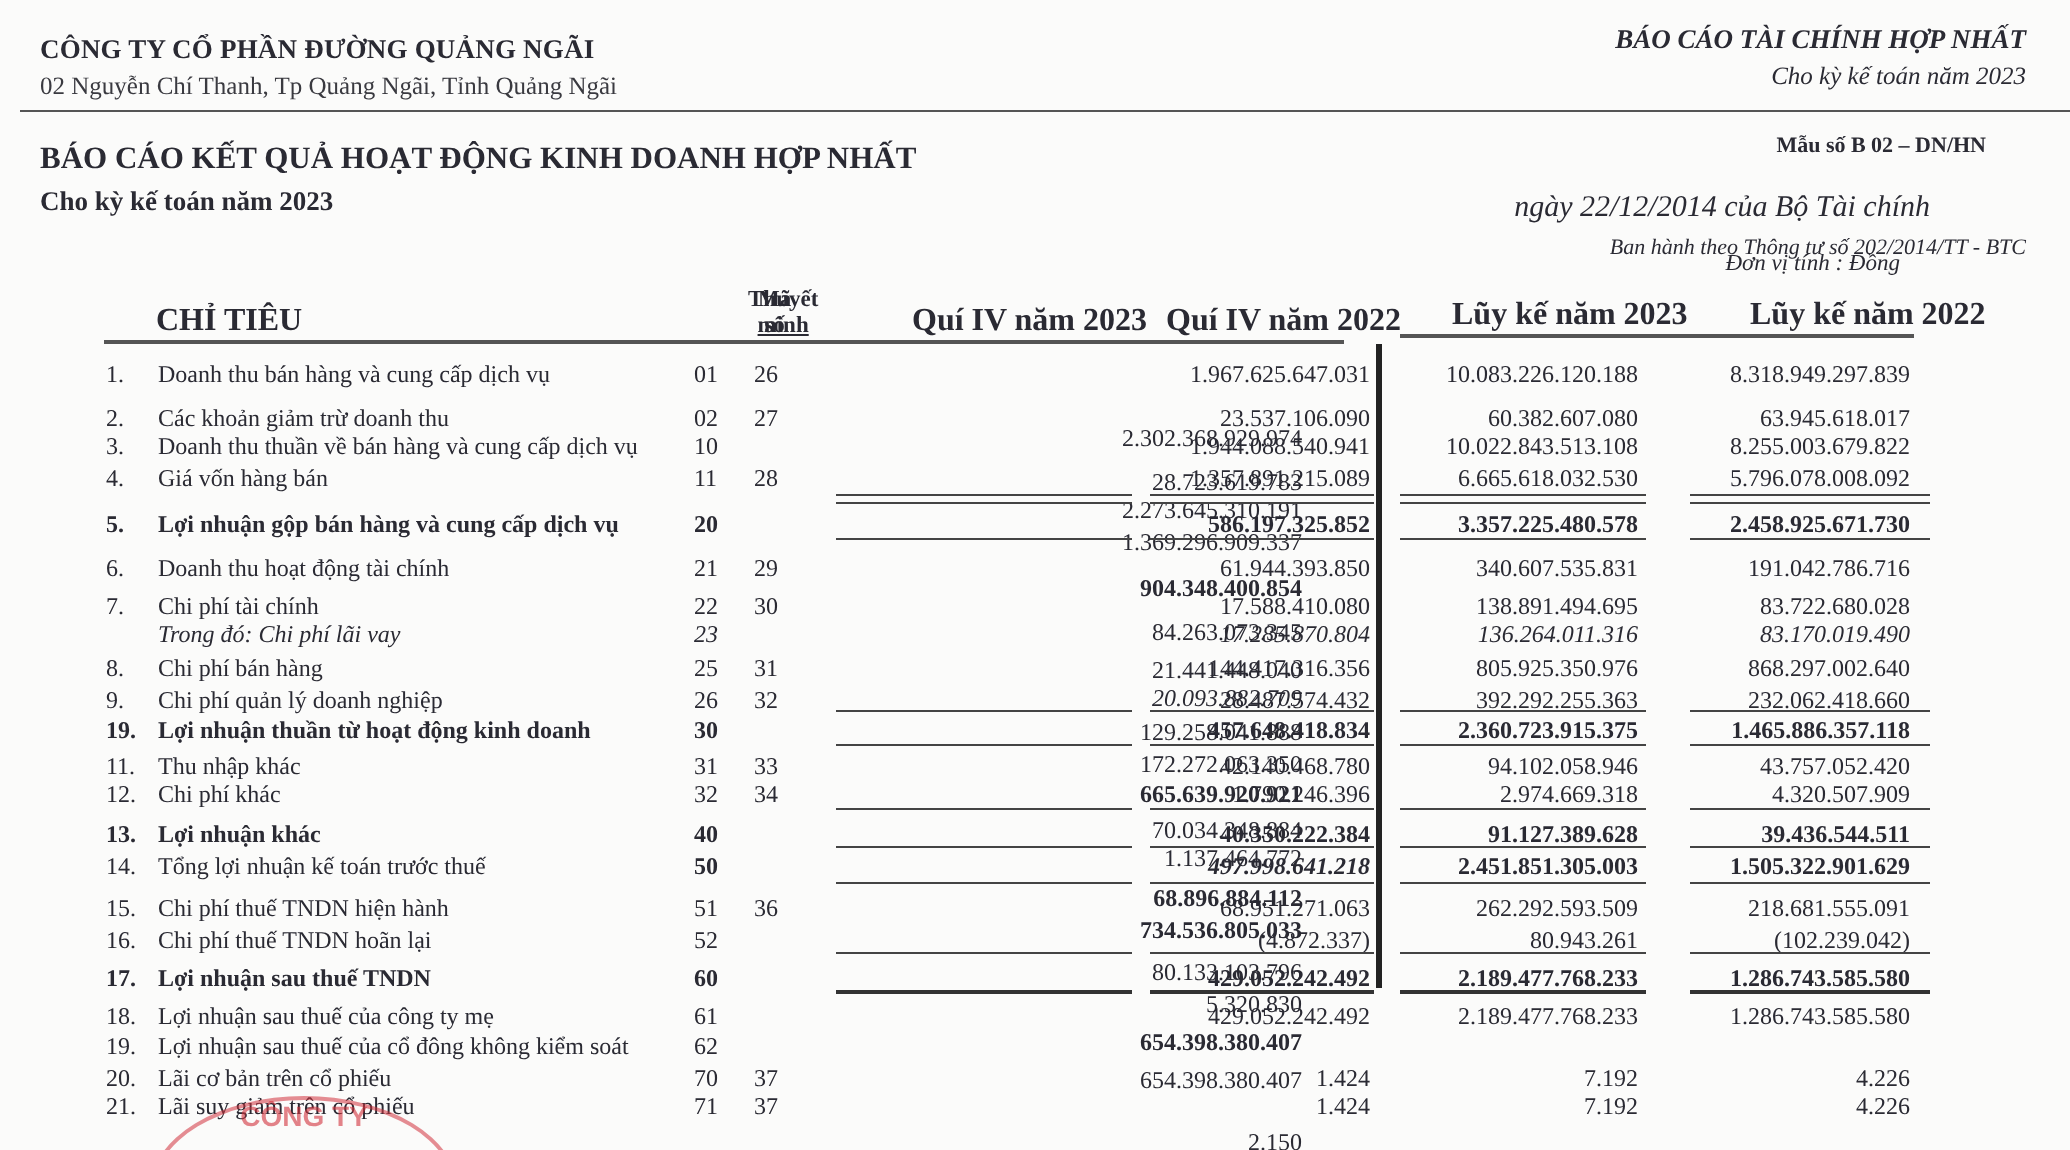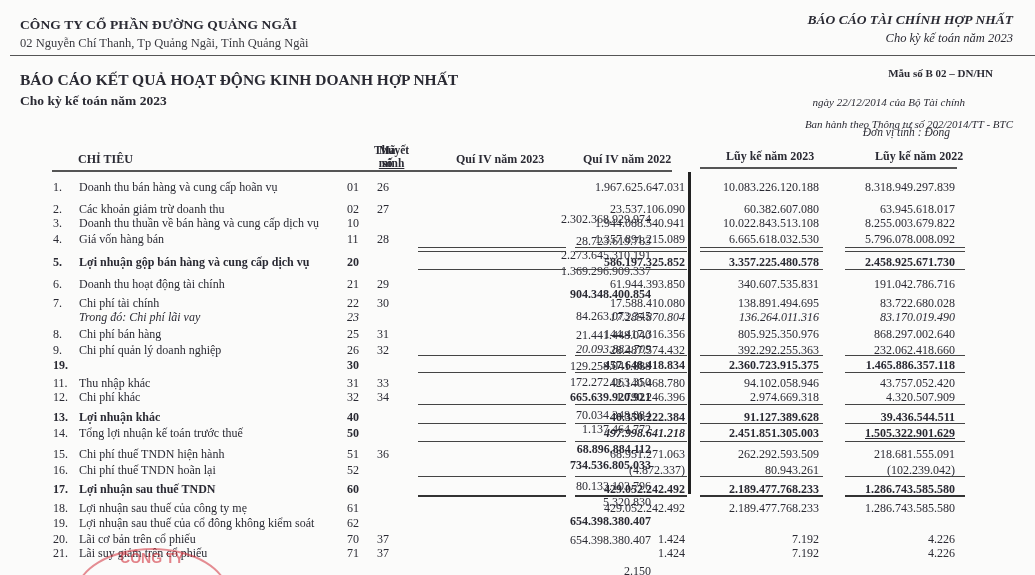--- a/index.html
+++ b/index.html
@@ -11,24 +11,24 @@
     .abs { position:absolute; white-space:nowrap; }
     .company { left:20px; top:17px; font-size:13.5px; font-weight:bold; letter-spacing:0.1px; }
     .address { left:20px; top:36px; font-size:12.5px; color:#3a3a40; }
     .hdr-rule { left:10px; top:55px; width:1025px; height:1px; background:#555; }
     .report-title-right { right:22px; top:12px; font-size:13.5px; font-weight:bold; font-style:italic; }
     .report-period-right { right:22px; top:31px; font-size:12.5px; font-style:italic; }
     .main-title { left:20px; top:71px; font-size:15.5px; font-weight:bold; }
     .main-sub { left:20px; top:93px; font-size:13.5px; font-weight:bold; }
     .form-no { right:42px; top:67px; font-size:11px; font-weight:bold; }
     .form-line2 { right:22px; top:82px; font-size:11px; font-style:italic;margin-top:36px; }
-    .form-line3 { right:70px; top:96px; font-size:11px; font-style:italic; }
+    .form-line3 { right:70px; top:96px; font-size:15px; font-style:italic; }
     .unit { right:85px; top:126px; font-size:11.5px; font-style:italic; }
 
-    .th { font-size:12px; font-weight:bold; }
+    .th { font-size:16px; font-weight:bold; }
     .th-chitieu { left:78px; top:152px; }
     .th-ma { left:346px; top:144px; text-align:center; line-height:13px; font-size:11.5px;margin-left:33px; }
     .th-tm { left:374px; top:144px; text-align:center; line-height:13px; font-size:11.5px; }
     .th-q23 { left:456px; top:152px; }
     .th-q22 { left:583px; top:152px; }
     .th-l23 { left:726px; top:149px; }
     .th-l22 { left:875px; top:149px; }
     .th-rule1 { left:52px; top:170px; width:620px; height:1.5px; background:#555; }
     .th-rule2 { left:700px; top:167px; width:257px; height:1.5px; background:#555; }
     .vbar { left:688px; top:172px; width:3px; height:322px; background:#222; }
@@ -85,21 +85,21 @@
 <div class="abs th th-q22">Quí IV năm 2022</div>
 <div class="abs th th-l23">Lũy kế năm 2023</div>
 <div class="abs th th-l22">Lũy kế năm 2022</div>
 <div class="abs th-rule1"></div>
 <div class="abs th-rule2"></div>
 <div class="abs vbar"></div>
 
 <div id="rows">
     <div class="row" style="top: 180px;">
       <span class="c-no">1.</span>
-      <span class="c-label">Doanh thu bán hàng và cung cấp hoãn vụ</span>
+      <span class="c-label">Doanh thu bán hàng và cung cấp dịch vụ</span>
       <span class="c-ma">01</span>
       <span class="c-tm">26</span>
       <span class="c-q23">2.302.368.929.974</span>
       <span class="c-q22">1.967.625.647.031</span>
       <span class="c-l23">10.083.226.120.188</span>
       <span class="c-l22">8.318.949.297.839</span>
     </div>
     <div class="row" style="top: 202px;">
       <span class="c-no">2.</span>
       <span class="c-label">Các khoản giảm trừ doanh thu</span>
@@ -185,20 +185,21 @@
       <span class="c-label">Chi phí quản lý doanh nghiệp</span>
       <span class="c-ma">26</span>
       <span class="c-tm">32</span>
       <span class="c-q23">172.272.063.350</span>
       <span class="c-q22">28.487.574.432</span>
       <span class="c-l23">392.292.255.363</span>
       <span class="c-l22">232.062.418.660</span>
     </div>
     <div class="row bold" style="top: 358px;">
       <span class="c-no">19.</span>
+      <span class="c-label">Lợi nhuận thuần từ hoạt động kinh doanh</span>
       <span class="c-ma">30</span>
       <span class="c-tm"></span>
       <span class="c-q23">665.639.920.921</span>
       <span class="c-q22">457.648.418.834</span>
       <span class="c-l23">2.360.723.915.375</span>
       <span class="c-l22">1.465.886.357.118</span>
     </div>
     <div class="row" style="top: 376px;">
       <span class="c-no">11.</span>
       <span class="c-label">Thu nhập khác</span>
@@ -230,21 +231,21 @@
       <span class="c-l22">39.436.544.511</span>
     </div>
     <div class="row" style="top: 426px;">
       <span class="c-no">14.</span>
       <span class="c-label">Tổng lợi nhuận kế toán trước thuế</span>
       <span class="c-ma" style="font-weight: bold;">50</span>
       <span class="c-tm"></span>
       <span class="c-q23" style="font-weight: bold;">734.536.805.033</span>
       <span class="c-q22" style="font-weight: bold; font-style: italic;">497.998.641.218</span>
       <span class="c-l23" style="font-weight: bold;">2.451.851.305.003</span>
-      <span class="c-l22" style="font-weight: bold; text-decoration: underline;">1.505.322.901.629</span>
+      <span class="c-l22" style="font-weight: bold;">1.505.322.901.629</span>
     </div>
     <div class="row" style="top: 447px;">
       <span class="c-no">15.</span>
       <span class="c-label">Chi phí thuế TNDN hiện hành</span>
       <span class="c-ma">51</span>
       <span class="c-tm">36</span>
       <span class="c-q23">80.133.103.796</span>
       <span class="c-q22">68.951.271.063</span>
       <span class="c-l23">262.292.593.509</span>
       <span class="c-l22">218.681.555.091</span>

